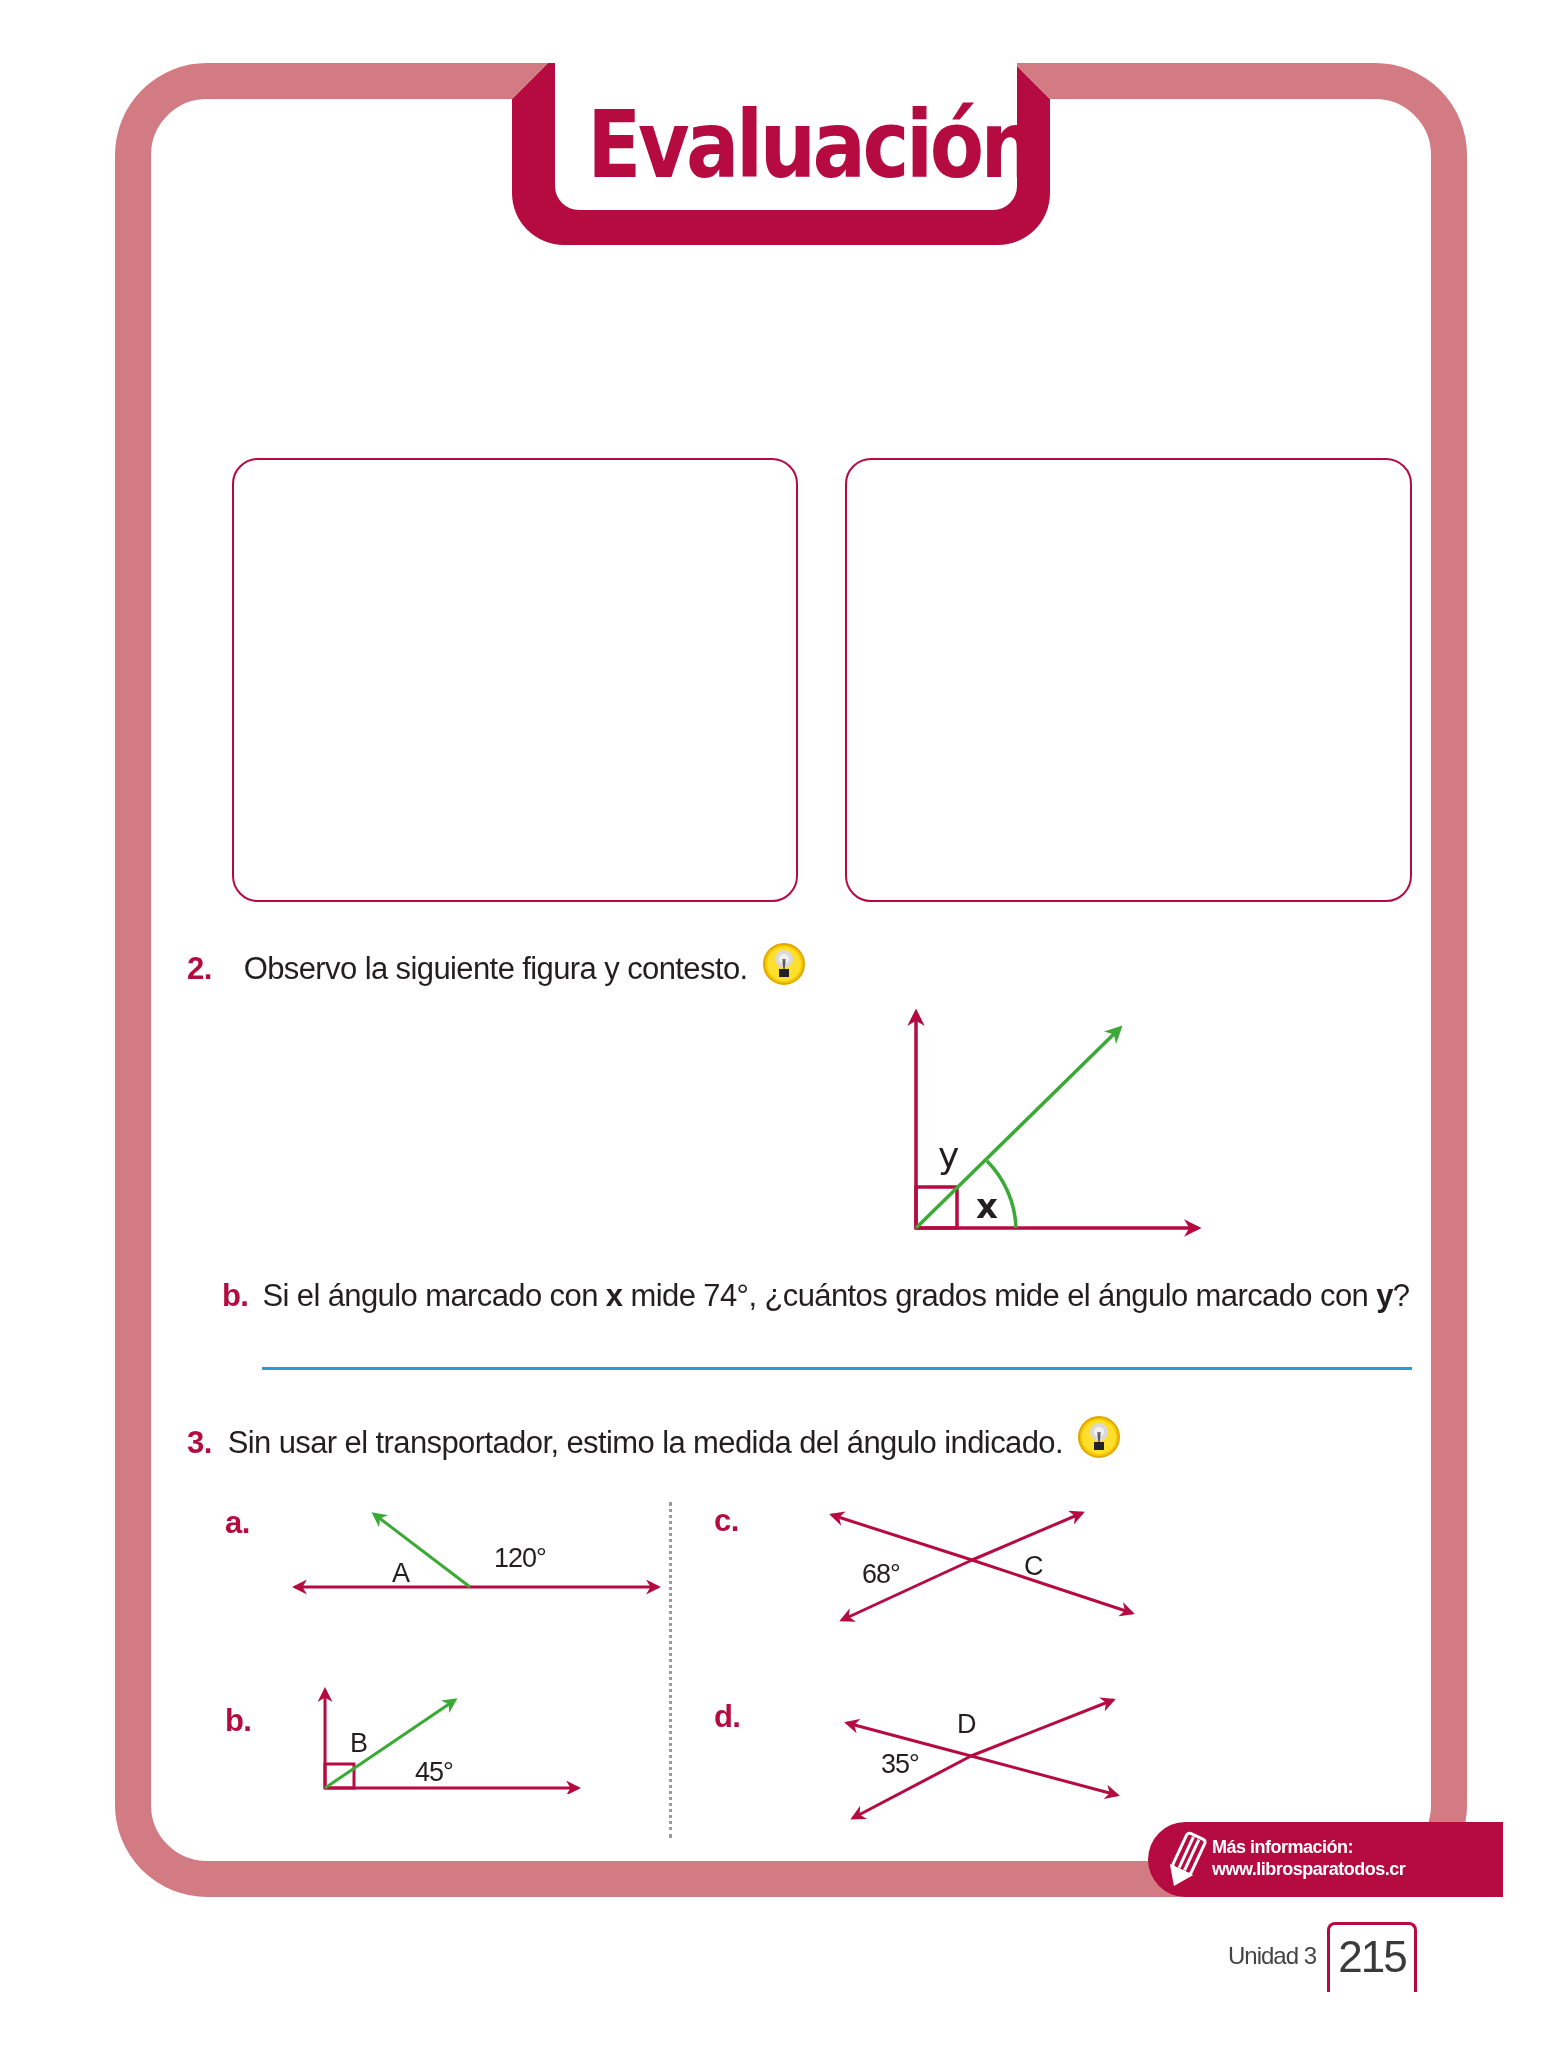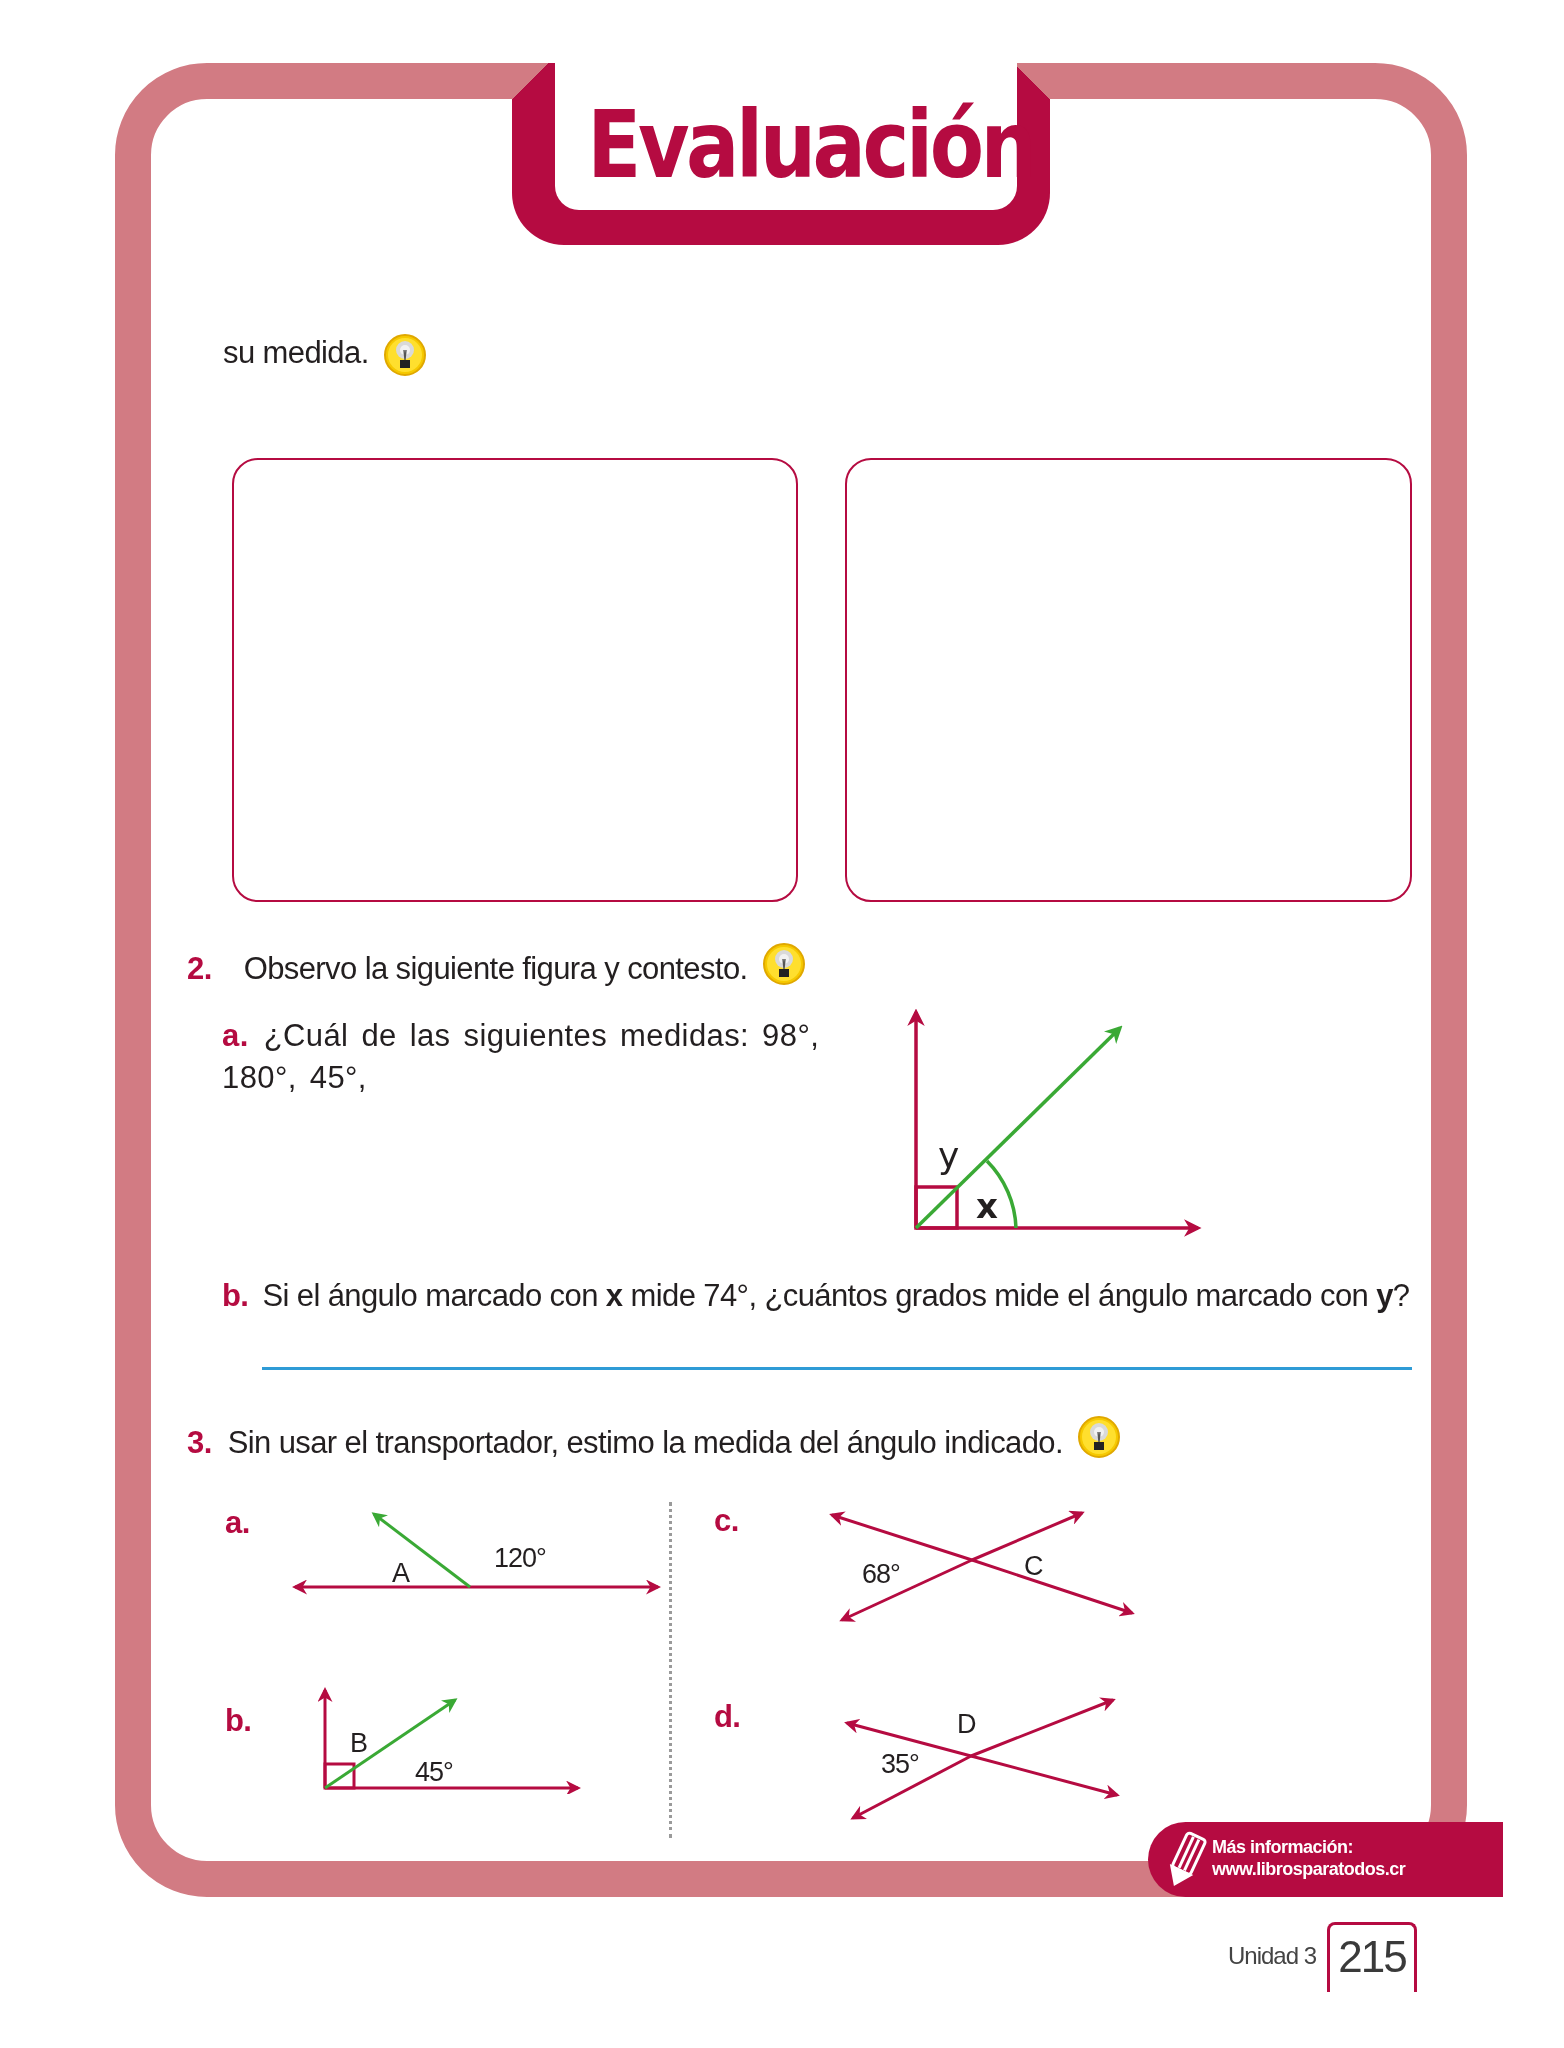--- a/index.html
+++ b/index.html
@@ -73,44 +73,34 @@
 
 <div class="abs frame"></div>
 
 <div class="abs title-plaque"></div>
 <div class="abs title-notch-l"></div>
 <div class="abs title-notch-r"></div>
 <div class="abs title-inner"></div>
 <div class="abs title-text">Evaluación</div>
 
 <div class="abs q" style="left:187px; top:332px; width:1230px;">
-  <div style="padding-left:36px;">
-    <span>su medida.</span>
-    <svg class="bulb">
-        <use href="#bulb"></use>
-      </svg>
-  </div>
 </div>
 
 <div class="abs draw-box" style="left:232px; top:458px; width:566px; height:444px;"></div>
 <div class="abs draw-box" style="left:845px; top:458px; width:567px; height:444px;"></div>
 
 <div class="abs q" style="left:187px; top:948px; width:700px;">
   <span class="qnum">2.</span>
   <span style="margin-left:24px;">Observo la siguiente figura y contesto.</span>
   <svg class="bulb" style="margin-top:-14px;">
       <use href="#bulb"></use>
     </svg>
 </div>
 
 <div class="abs q" style="left:222px; top:1015px; width:650px; letter-spacing:0.4px;">
-  <div>
-    <span class="qsub">a.</span>
-    <span style="margin-left:6px; word-spacing:4px;">¿Cuál de las siguientes medidas: 98°, 180°, 45°,</span>
-  </div>
 </div>
 
 <svg class="abs" style="left:880px; top:990px;" width="340" height="260">
   <line x1="36" y1="238" x2="36" y2="22" stroke="#b50b41" stroke-width="3.5" marker-end="url(#ar-red)"></line>
   <line x1="36" y1="238" x2="318" y2="238" stroke="#b50b41" stroke-width="3.5" marker-end="url(#ar-red)"></line>
   <rect x="36" y="197" width="41" height="41" fill="none" stroke="#b50b41" stroke-width="3.5"></rect>
   <line x1="36" y1="238" x2="240" y2="38" stroke="#3aa935" stroke-width="3.5" marker-end="url(#ar-green)"></line>
   <path d="M107 171 A 100 100 0 0 1 136 238" fill="none" stroke="#3aa935" stroke-width="3.5"></path>
   <text x="58" y="178" font-size="36" font-family="DejaVu Sans, sans-serif" fill="#231f20" font-style="normal">y</text>
   <text x="96" y="228" font-size="34" font-weight="bold" font-family="DejaVu Sans, sans-serif" fill="#231f20">x</text>

